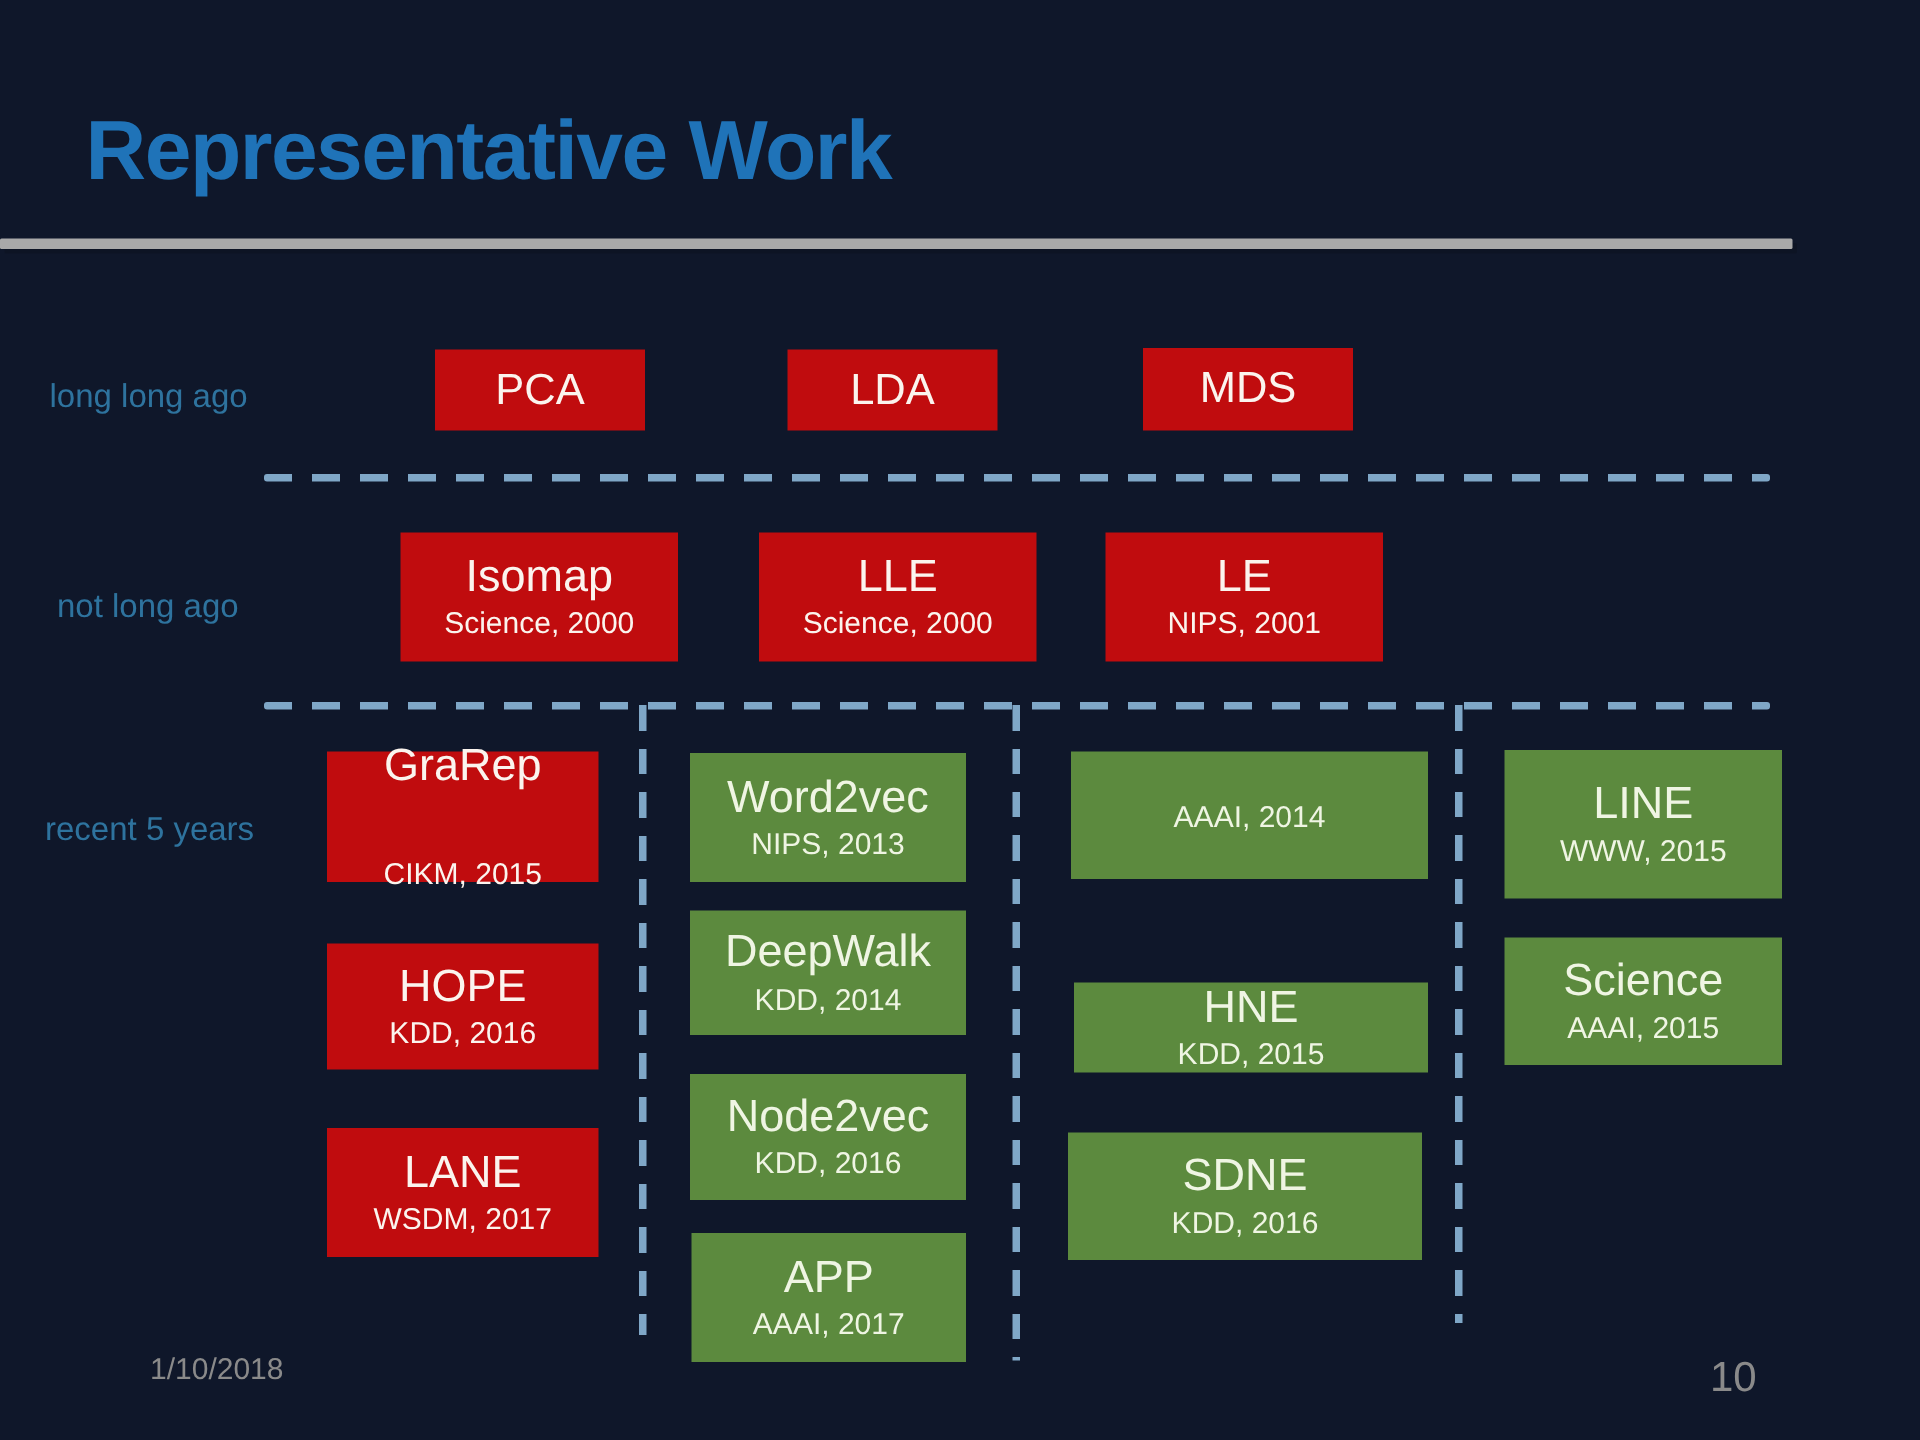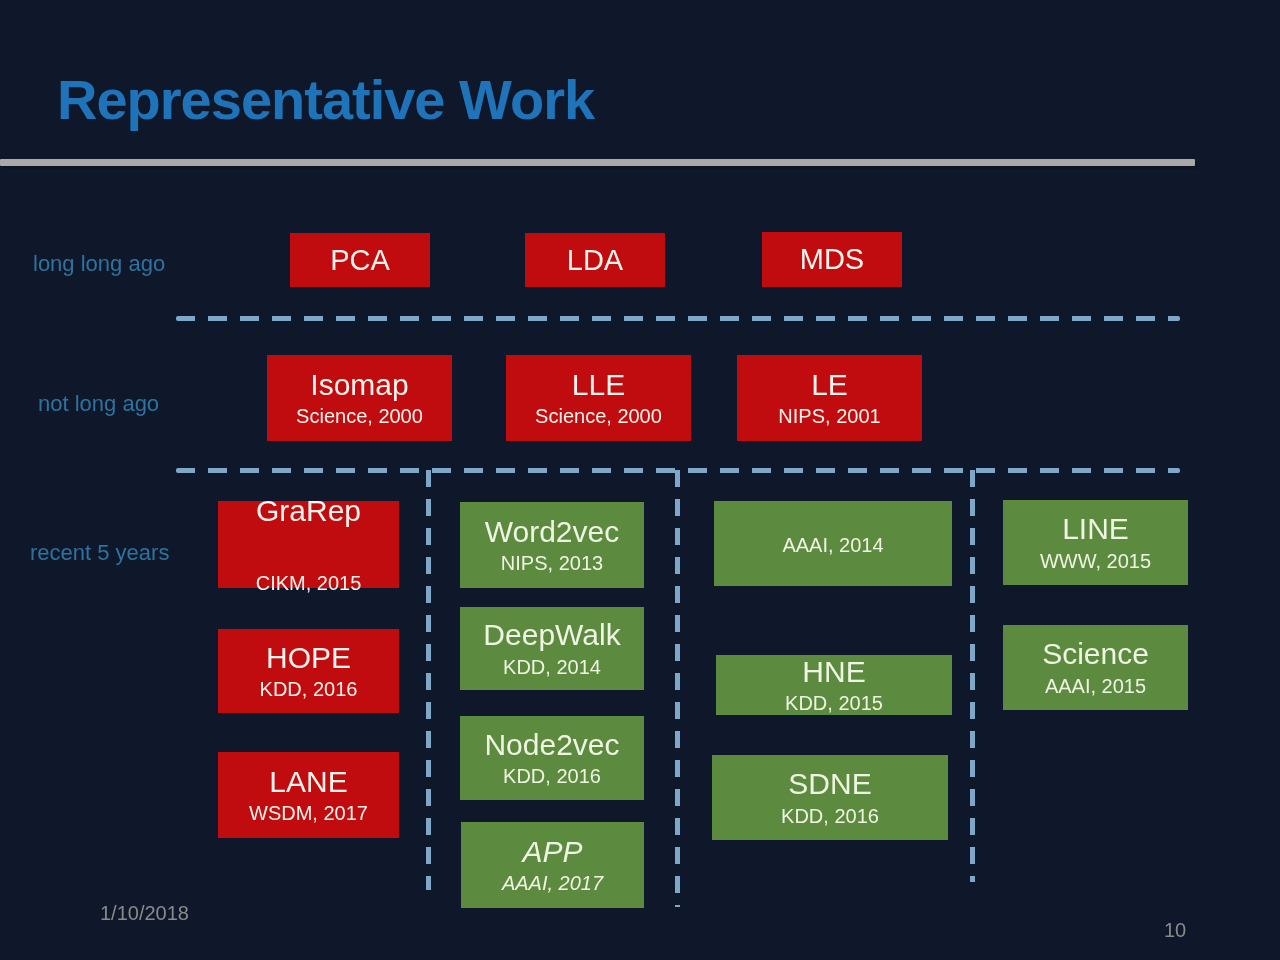--- a/index.html
+++ b/index.html
@@ -43,21 +43,21 @@
   }
   .mbox.red   { background:var(--box-red);   color:#fbf4ee; }
   .mbox.green { background:var(--box-green); color:#eff5e3; }
   .mtitle { font-size:30px; line-height:1.12; }
   .mbox.single .mtitle { font-size:29px; }
   .mvenue { font-size:20px; line-height:1.2; margin-top:3px; }
   .footer-date {
     position:absolute; left:100px; top:902px; font-size:20px; color:var(--footer-gray);
   }
   .footer-page {
-    position:absolute; left:1164px; top:902px; font-size:20px; color:var(--footer-gray);margin-top:17px;
+    position:absolute; left:1140px; top:902px; font-size:28px; color:var(--footer-gray);
   }
 </style>
 </head>
 <body>
 
 <div class="slide">
 
   <div class="slide-title">Representative Work</div>
   <div class="title-rule"></div>
 
@@ -110,36 +110,36 @@
         <div class="mvenue">NIPS, 2013</div>
       </div>
       <div class="mbox green" style="left: 460px; top: 607px; width: 184px; height: 83px;">
         <div class="mtitle">DeepWalk</div>
         <div class="mvenue">KDD, 2014</div>
       </div>
       <div class="mbox green" style="left: 460px; top: 716px; width: 184px; height: 84px;">
         <div class="mtitle">Node2vec</div>
         <div class="mvenue">KDD, 2016</div>
       </div>
-      <div class="mbox green" style="left: 461px; top: 822px; width: 183px; height: 86px; font-style: italic;">
+      <div class="mbox green" style="left: 461px; top: 822px; width: 183px; height: 86px;">
         <div class="mtitle">APP</div>
         <div class="mvenue">AAAI, 2017</div>
       </div>
       <div class="mbox green" style="left: 714px; top: 501px; width: 238px; height: 85px;">
         <div class="mvenue">AAAI, 2014</div>
       </div>
       <div class="mbox green" style="left: 716px; top: 628px; width: 236px; height: 60px; margin-top: 27px;">
         <div class="mtitle">HNE</div>
         <div class="mvenue">KDD, 2015</div>
       </div>
       <div class="mbox green" style="left: 712px; top: 755px; width: 236px; height: 85px;">
         <div class="mtitle">SDNE</div>
         <div class="mvenue">KDD, 2016</div>
       </div>
-      <div class="mbox green" style="left: 1003px; top: 500px; width: 185px; height: 85px; align-items: center;">
+      <div class="mbox green" style="left: 1003px; top: 500px; width: 185px; height: 99px; align-items: center;">
         <div class="mtitle">LINE</div>
         <div class="mvenue">WWW, 2015</div>
       </div>
       <div class="mbox green" style="left: 1003px; top: 625px; width: 185px; height: 85px;">
         <div class="mtitle">Science</div>
         <div class="mvenue">AAAI, 2015</div>
       </div>
     </div>
 
   <div class="footer-date">1/10/2018</div>

